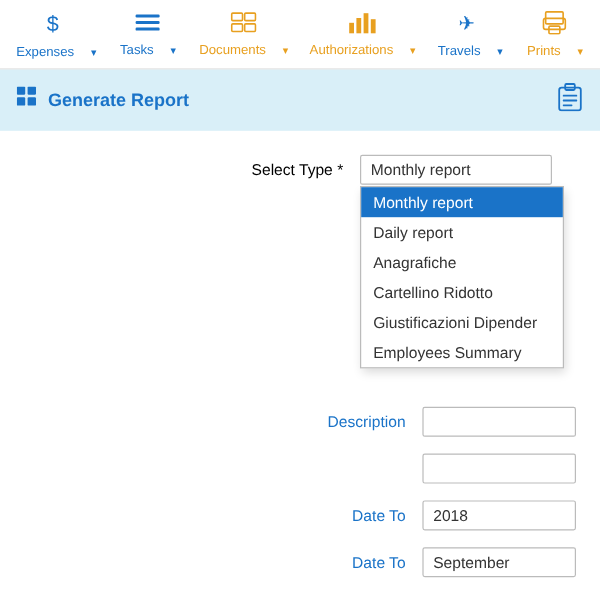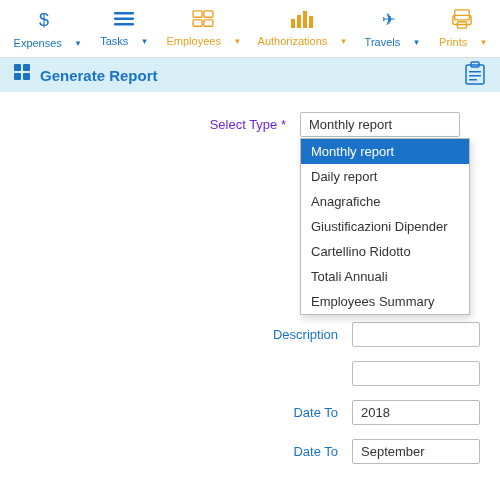--- a/index.html
+++ b/index.html
@@ -39,21 +39,21 @@
     .nav-item.travel-icon { color: #1a73c8; }
     .nav-item.print-icon { color: #e8a020; }
 
     
     .header-bar {
       background: #d9eff8;
       display: flex;
       align-items: center;
       justify-content: space-between;
       padding: 8px 14px;
-      height: 34px;
+      height: 51px;
     }
     .header-bar .title-area {
       display: flex;
       align-items: center;
       gap: 8px;
       color: #1a73c8;
       font-size: 15px;
       font-weight: bold;
     }
     .header-bar .grid-icon {
@@ -179,21 +179,21 @@
   <div class="nav-item" style="color:#e8a020">
     <div class="icon-area">
       <svg width="22" height="18" viewBox="0 0 24 20" xmlns="http://www.w3.org/2000/svg">
         <rect x="1" y="1" width="10" height="7" rx="1" fill="none" stroke="#e8a020" stroke-width="1.5"></rect>
         <rect x="13" y="1" width="10" height="7" rx="1" fill="none" stroke="#e8a020" stroke-width="1.5"></rect>
         <rect x="1" y="11" width="10" height="7" rx="1" fill="none" stroke="#e8a020" stroke-width="1.5"></rect>
         <rect x="13" y="11" width="10" height="7" rx="1" fill="none" stroke="#e8a020" stroke-width="1.5"></rect>
       </svg>
     </div>
     <div class="nav-label">
-      <span>Employees</span>
+      <span>Documents</span>
       <span class="chevron">▾</span>
     </div>
   </div>
   <div class="nav-item" style="color:#e8a020">
     <div class="icon-area">
       <svg width="24" height="18" viewBox="0 0 24 18" xmlns="http://www.w3.org/2000/svg">
         <rect x="1" y="9" width="4" height="9" fill="#e8a020"></rect>
         <rect x="7" y="5" width="4" height="13" fill="#e8a020"></rect>
         <rect x="13" y="1" width="4" height="17" fill="#e8a020"></rect>
         <rect x="19" y="6" width="4" height="12" fill="#e8a020"></rect>
@@ -249,35 +249,34 @@
       <rect x="5" y="10" width="12" height="1.5" rx="0.5" fill="#1a73c8"></rect>
       <rect x="5" y="14" width="12" height="1.5" rx="0.5" fill="#1a73c8"></rect>
       <rect x="5" y="18" width="8" height="1.5" rx="0.5" fill="#1a73c8"></rect>
     </svg>
   </span>
 </div>
 
 <div class="form-area">
 
   <div class="form-row select-type-row" style="margin-bottom:0;">
-    <span class="form-label" style="color:#6d28d9;">
+    <span class="form-label" style="color:#000000;">
       <span>Select Type</span> *
     </span>
     <div class="dropdown-wrapper">
       <div class="select-display">
         <span>Monthly report</span>
       </div>
 
       <div class="dropdown-list" style="top:26px;">
         <div class="dropdown-item selected">Monthly report</div>
         <div class="dropdown-item">Daily report</div>
         <div class="dropdown-item">Anagrafiche</div>
+        <div class="dropdown-item">Cartellino Ridotto</div>
         <div class="dropdown-item">Giustificazioni Dipender</div>
-        <div class="dropdown-item">Cartellino Ridotto</div>
-        <div class="dropdown-item">Totali Annuali</div>
         <div class="dropdown-item">Employees Summary</div>
       </div>
     </div>
   </div>
 
   <div style="height:185px;"></div>
 
   <div class="form-row">
     <span class="form-label" style="color:#1a73c8;">Description</span>
     <input class="form-input" type="text" value="" style="">

